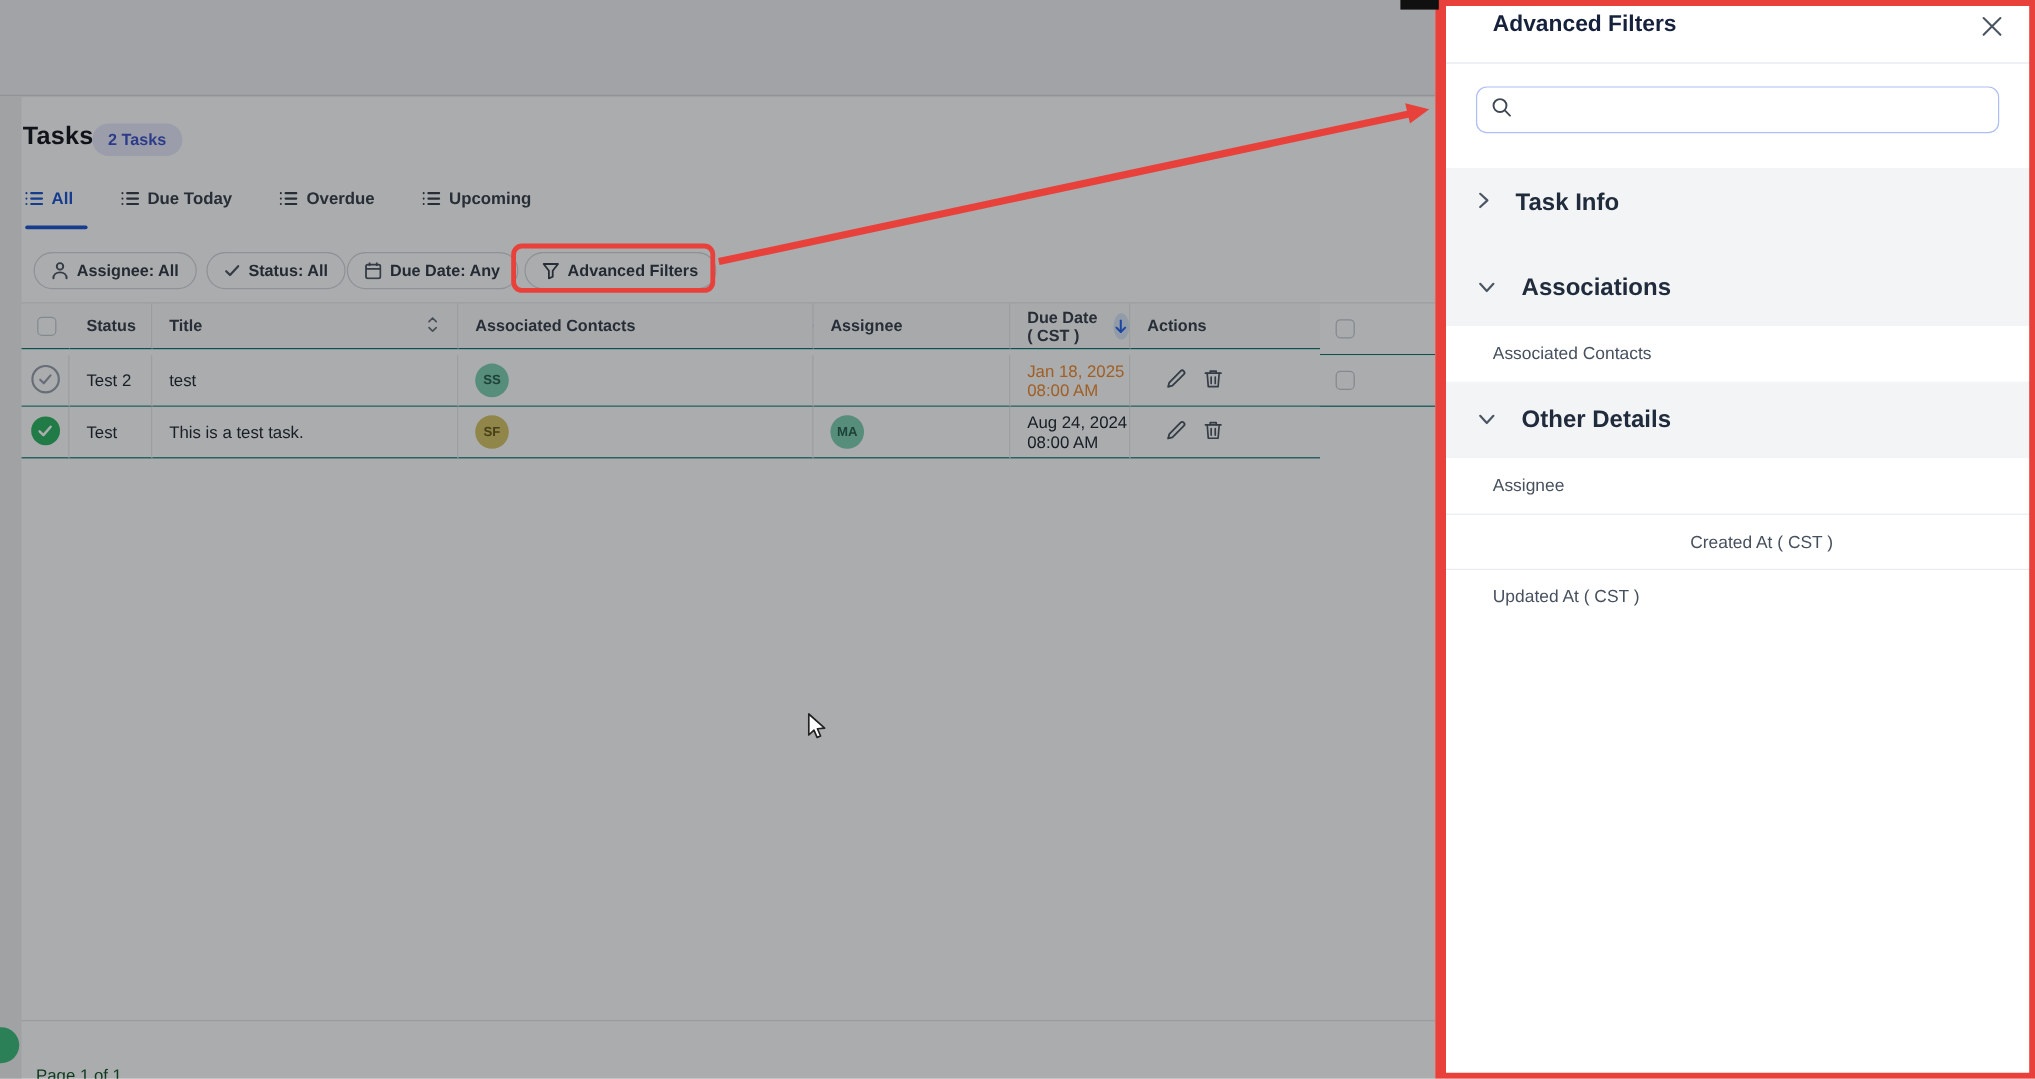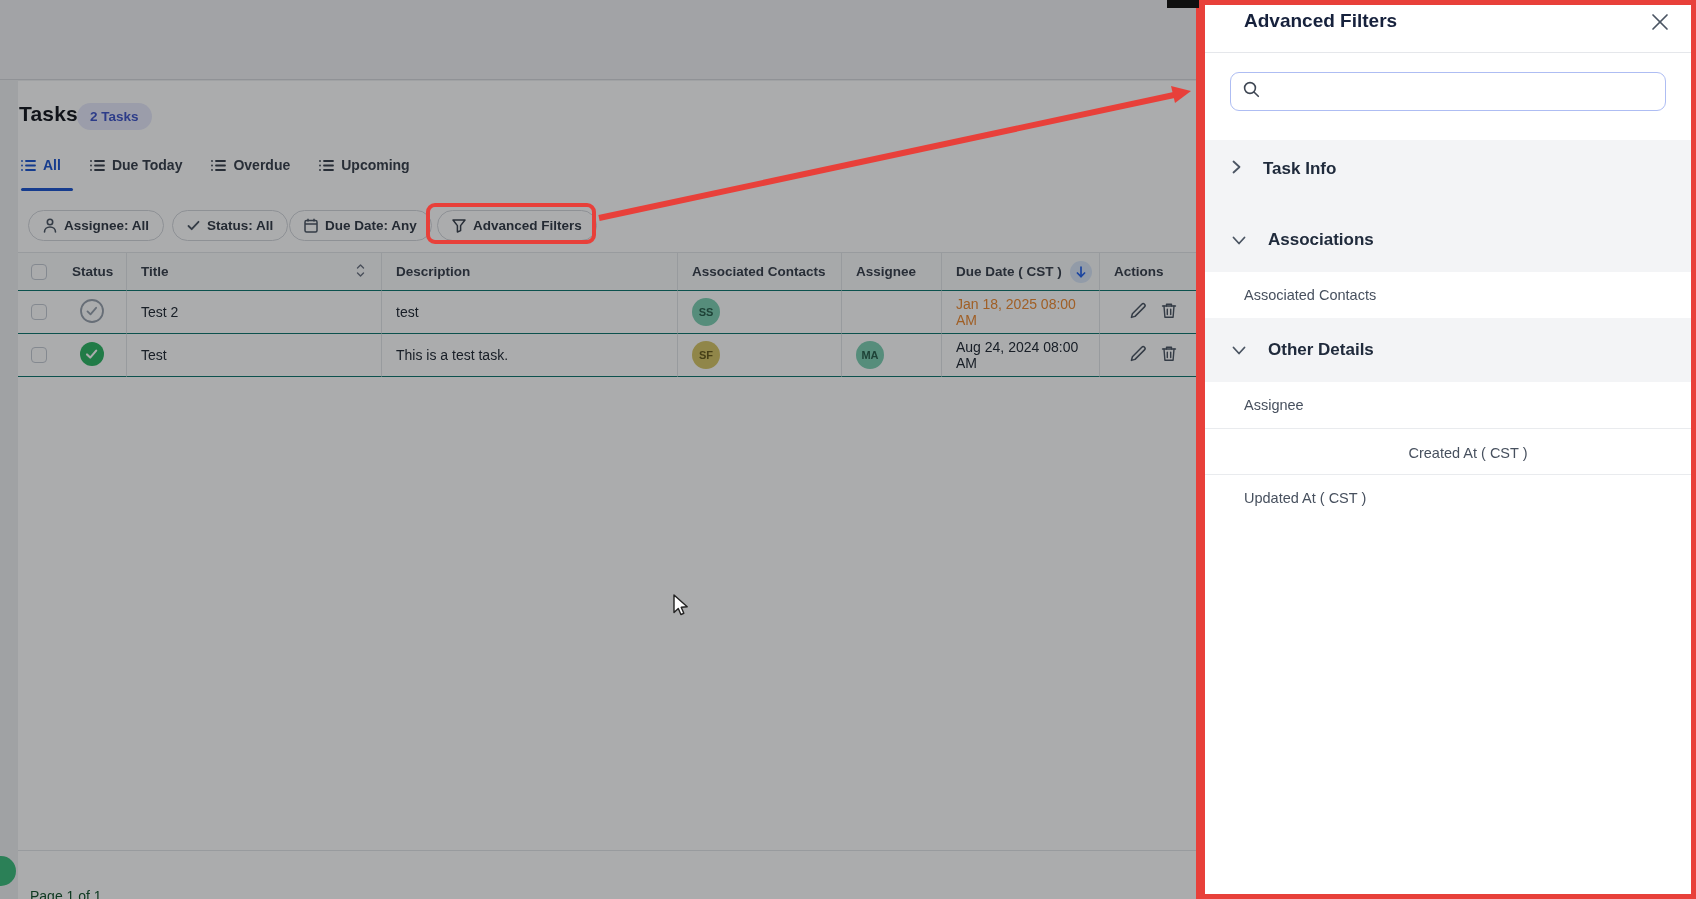--- a/index.html
+++ b/index.html
@@ -9,21 +9,21 @@
 
   
   #app { position:absolute; inset:0; z-index:1; }
   .navbar { position:absolute; left:0; top:0; width:100%; height:80px; background:#f1f2f4; border-bottom:1px solid #d6d8dc; }
   .card { position:absolute; left:18px; top:81px; right:0; bottom:0; background:#ffffff; }
 
   .page-title { left:19px; top:102px; font-size:21px; font-weight:700; color:#14181f; letter-spacing:.2px; }
   .count-badge { left:77px; top:103px; height:27px; line-height:27px; padding:0 13px; border-radius:14px;
                  background:#e7e9fb; color:#4056c9; font-size:13.5px; font-weight:600; }
 
-  .tabs { left:21px; top:157px; display:flex; gap:29px; align-items:center; }
+  .tabs { left:21px; top:157px; display:flex; gap:40px; align-items:center; }
   .tab { display:flex; align-items:center; gap:7px; font-size:14px; font-weight:600; color:#39414d; cursor:pointer; }
   .tab.active { color:#1d55d0; }
   .tab svg { display:block; }
   .tab-underline { left:21px; top:188px; width:52px; height:3px; background:#1d55d0; border-radius:2px; }
 
   .pill { position:absolute; top:210px; height:31px; display:flex; align-items:center; gap:7px;
           padding:0 14px; border:1px solid #d3d6db; border-radius:16px; background:#fff;
           font-size:13.5px; font-weight:600; color:#333b47; white-space:nowrap; }
   .pill svg { display:block; }
   .pill.sort { background:#e9effc; border-color:#b6c4ef; color:#2563eb; }
@@ -60,21 +60,21 @@
   .panel-close { left:1644px; top:6px; width:32px; height:32px; display:flex; align-items:center; justify-content:center; cursor:pointer; }
   .panel-divider { left:1204px; top:52px; width:488px; height:1px; background:#e5e7eb; }
   .search-wrap { left:1230px; top:72px; width:436px; height:39px; border:1.5px solid #aebdf3; border-radius:9px;
                  background:#fff; display:flex; align-items:center; padding:0 12px; gap:9px; }
   .search-wrap input { border:none; outline:none; flex:1; font-size:15px; color:#333b47; font-family:"Liberation Sans", sans-serif; background:transparent; }
   .search-wrap input::placeholder { color:#828b9a; }
 
   .sec-gray { position:absolute; left:1204px; width:488px; background:#f3f4f6; }
   .sec-head { position:absolute; left:1204px; width:488px; height:48px; display:flex; align-items:center; cursor:pointer; }
   .sec-head .chev { margin-left:28px; }
-  .sec-head .lbl { margin-left:22px; font-size:17px; font-weight:600; color:#202b3c; }
+  .sec-head .lbl { margin-left:22px; font-size:20px; font-weight:600; color:#202b3c; }
   .sec-item { position:absolute; left:1204px; width:488px; height:46px; display:flex; align-items:center;
               background:#fff; font-size:14.5px; color:#47505e; cursor:pointer; }
   .sec-item .lbl { margin-left:40px; }
   .item-divider { position:absolute; left:1204px; width:488px; height:1px; background:#e9ebee; }
 
   .panel-red-frame { position:absolute; left:1196px; top:0; width:500px; height:899px;
                      border:5px solid #e8403a; border-left-width:9px; z-index:20; pointer-events:none; }
 
   
   #annotations { position:absolute; inset:0; z-index:25; pointer-events:none; }
@@ -211,23 +211,20 @@
         <span class="cell-pad">Status</span>
       </div>
     <div class="c hc" style="justify-content:space-between;">
       <span class="cell-pad">Title</span>
       <span style="margin-right:16px;"><svg width="9" height="13" viewBox="0 0 9 13" fill="none" stroke="#6b7280" stroke-width="1.4" stroke-linecap="round" stroke-linejoin="round">
             <path d="M1.5 4L4.5 1l3 3"></path>
             <path d="M1.5 9l3 3 3-3"></path>
           </svg></span>
     </div>
     <div class="c hc">
-        <span class="cell-pad">Description</span>
-      </div>
-    <div class="c hc">
         <span class="cell-pad">Associated Contacts</span>
       </div>
     <div class="c hc">
         <span class="cell-pad">Assignee</span>
       </div>
     <div class="c hc">
       <span class="cell-pad">Due Date ( CST )</span>
       <span class="sort-badge">
           <svg width="10" height="12" viewBox="0 0 10 12" fill="none" stroke="#2563eb" stroke-width="1.7" stroke-linecap="round" stroke-linejoin="round">
             <path d="M5 1v9.4"></path>

